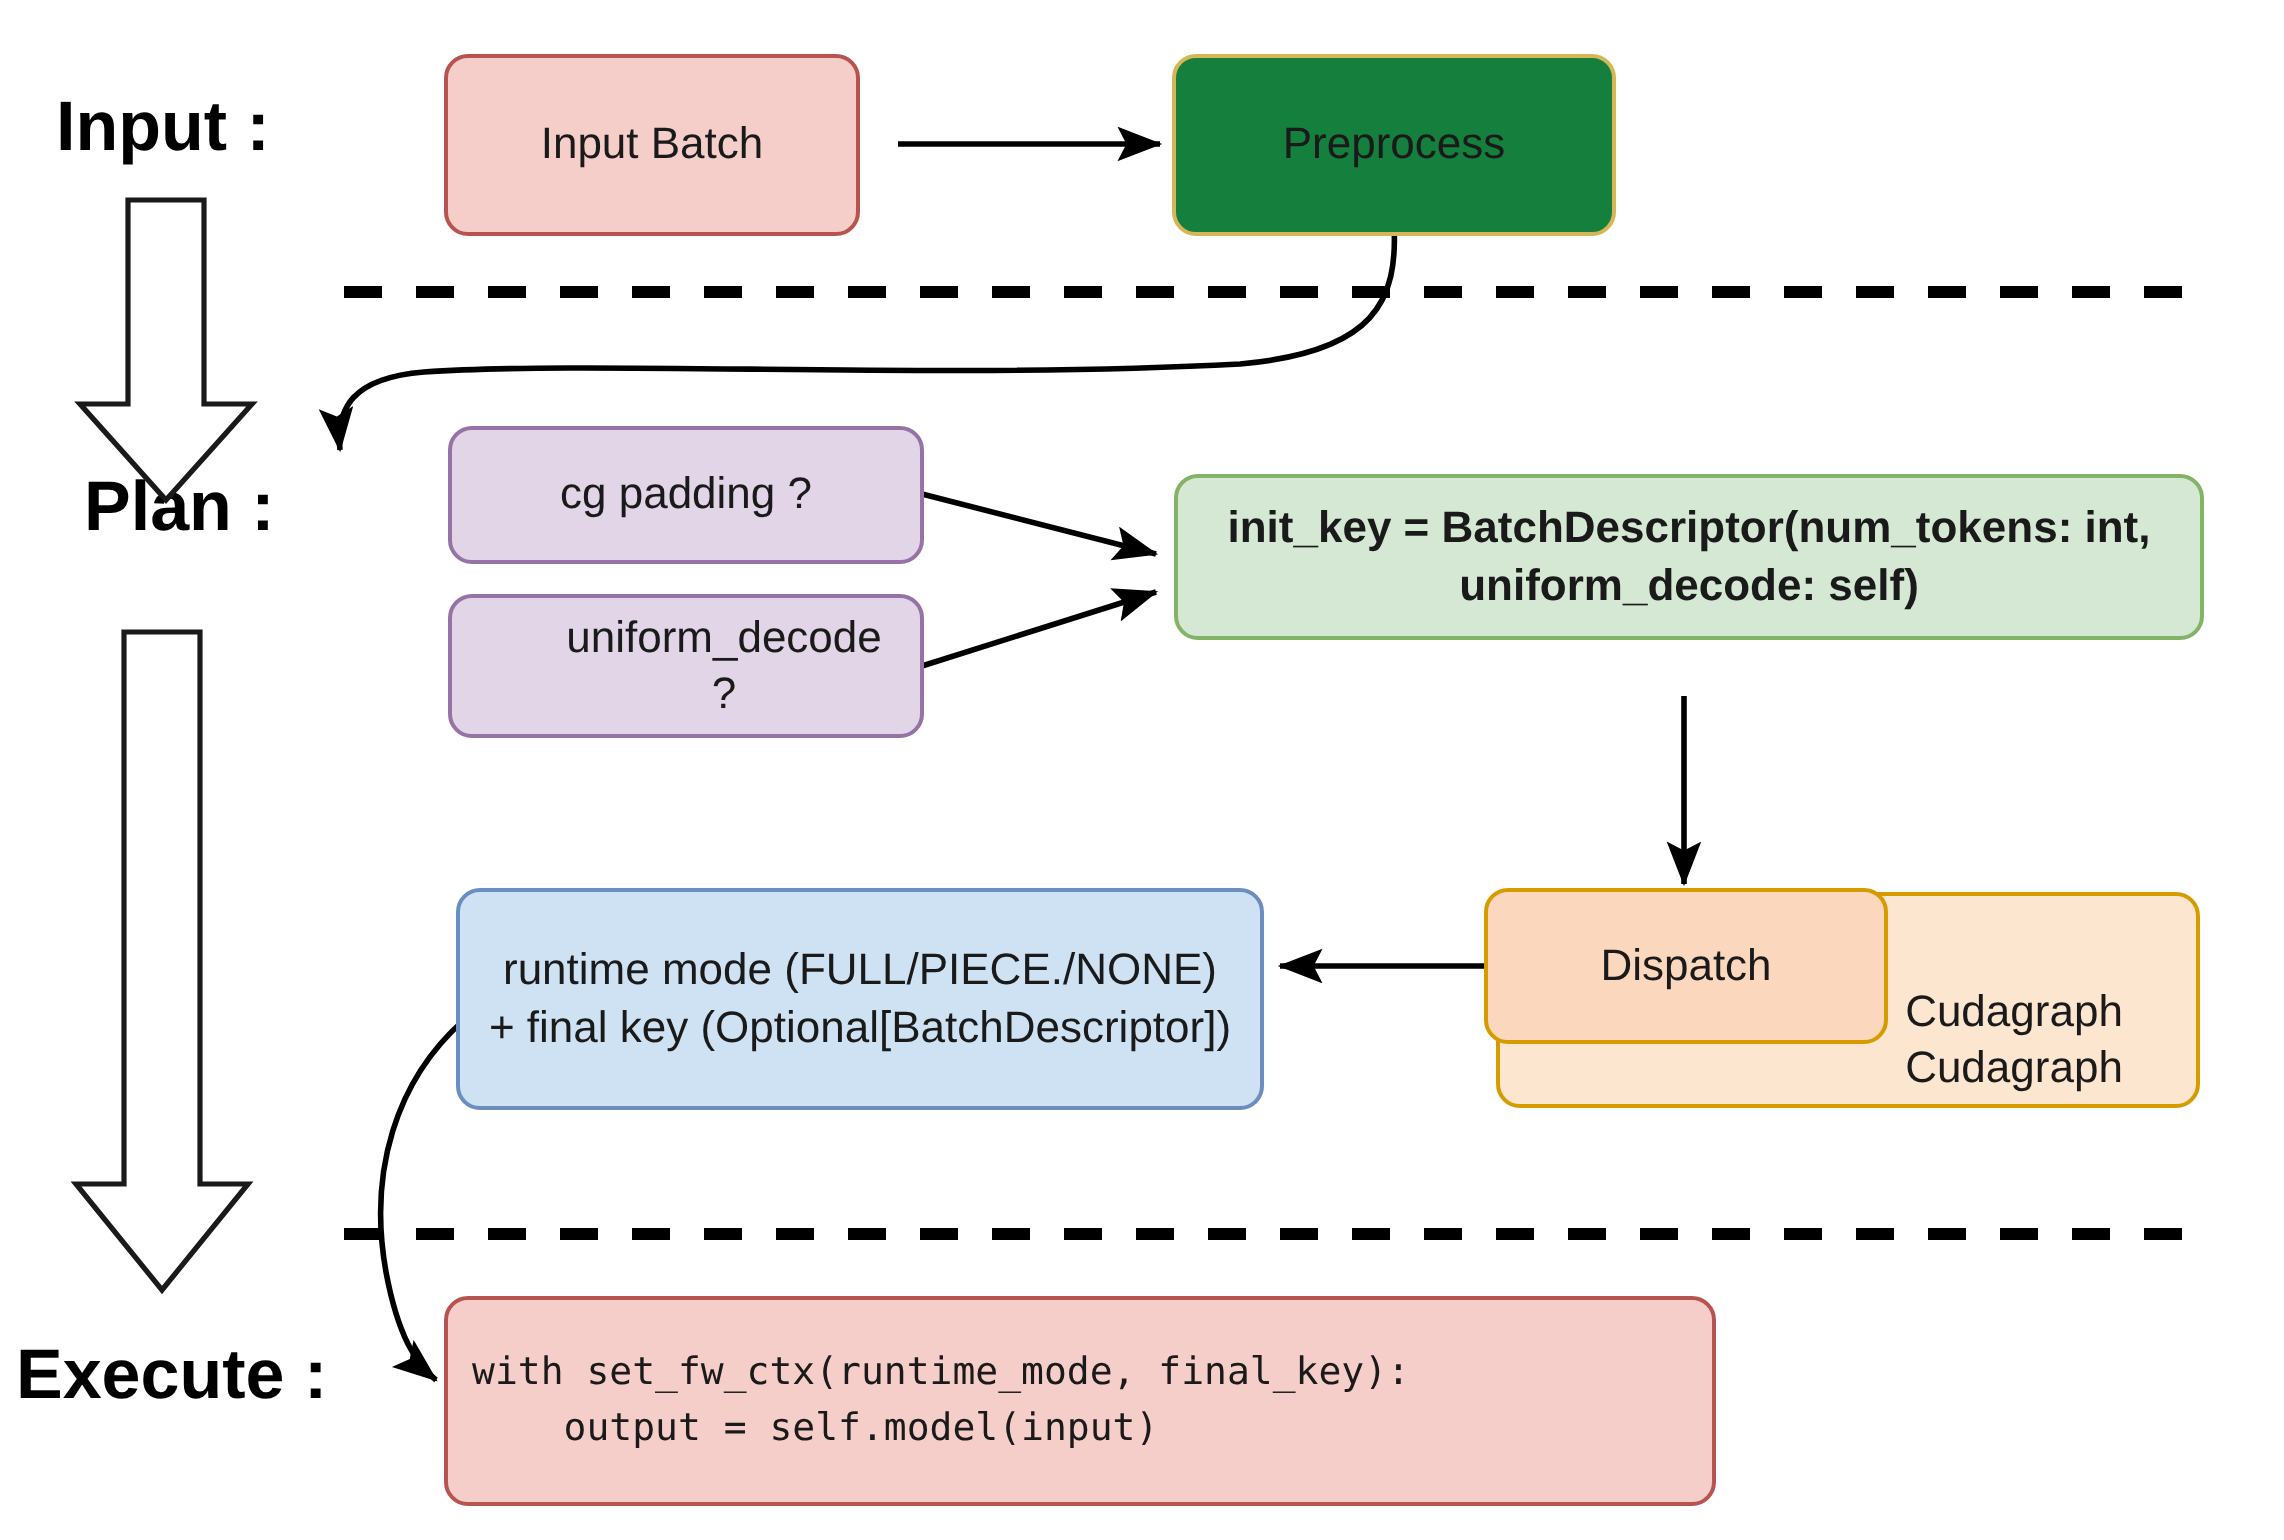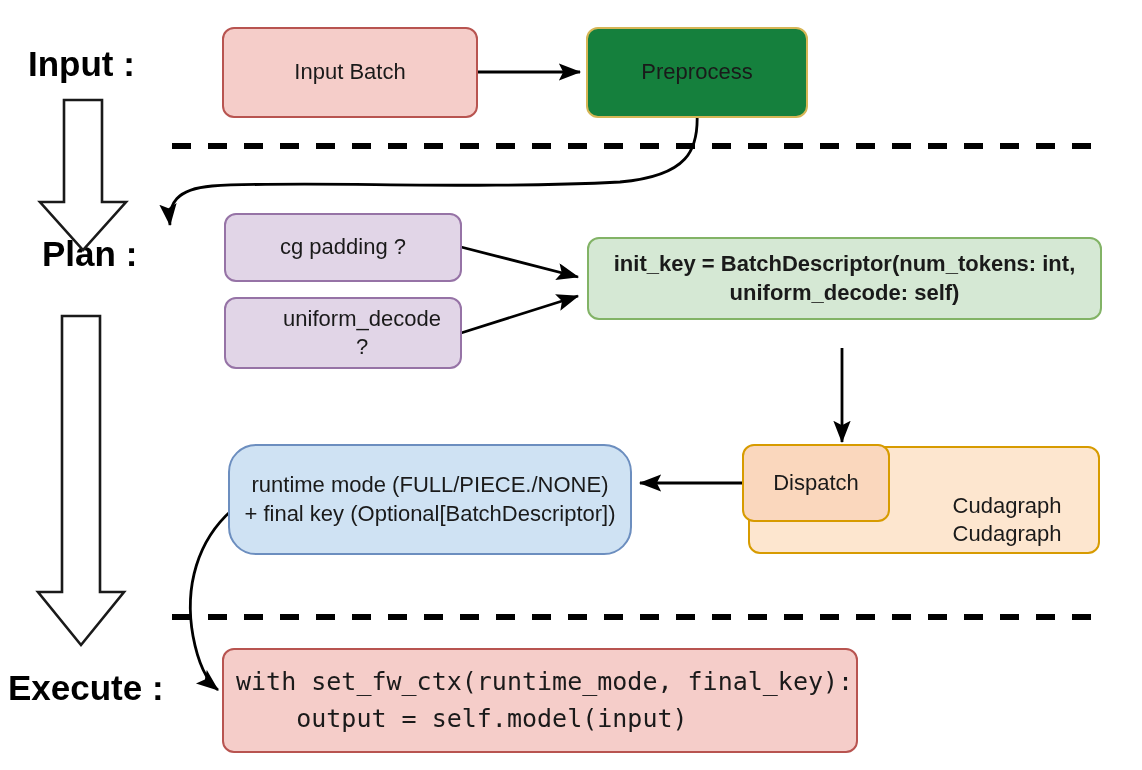--- a/index.html
+++ b/index.html
@@ -43,21 +43,21 @@
     border-style: solid;
     border-width: 2px;
     font-family: "Liberation Sans", sans-serif;
     font-size: 22px;
     color: #1a1a1a;
     line-height: 1.28;
     padding: 4px 10px;
   }
   .node.code {
     font-family: "DejaVu Sans Mono", "Liberation Mono", monospace;
-    font-size: 25px;
+    font-size: 19px;
     justify-content: flex-start;
     text-align: center;
     white-space: pre;
     padding-left: 12px;
     line-height: 1.45;
   }
   .node-pink   { background:#f5cdc9; border-color:#b85450; }
   .node-yellow { background:#15803d; border-color:#d6b656; }
   .node-purple { background:#e1d5e7; border-color:#9673a6; }
   .node-green  { background:#d5e8d4; border-color:#82b366; }
@@ -104,41 +104,41 @@
 
     <line x1="461" y1="333" x2="578" y2="296" stroke="#000000" stroke-width="2.8" marker-end="url(#arrowhead)"></line>
 
     <line x1="842" y1="348" x2="842" y2="442" stroke="#000000" stroke-width="2.8" marker-end="url(#arrowhead)"></line>
 
     <line x1="750" y1="483" x2="640" y2="483" stroke="#000000" stroke-width="2.8" marker-end="url(#arrowhead)"></line>
 
     <path d="M232,510 C198,540 184,586 193,636 C199,668 208,682 218,690" fill="none" stroke="#000000" stroke-width="2.8" marker-end="url(#arrowhead)"></path>
   </svg>
 
-  <div class="node node-pink" style="left:222px; top:27px; width:256px; height:91px;">Input Batch</div>
+  <div class="node node-pink" style="left:222px; top:27px; width:208px; height:91px;">Input Batch</div>
 
   <div class="node node-yellow" style="left:586px; top:27px; width:222px; height:91px;">Preprocess</div>
 
   <div class="node node-purple" style="left:224px; top:213px; width:238px; height:69px;">cg padding ?</div>
 
   <div class="node node-purple" style="left:224px; top:297px; width:238px; height:72px;padding-left:48px;">uniform_decode ?</div>
 
   <div class="node node-green" style="left:587px; top:237px; width:515px; height:83px; flex-direction:column;font-weight:bold;">
     <span>init_key = BatchDescriptor(num_tokens: int,</span>
     <span>uniform_decode: self)</span>
   </div>
 
   <div class="node node-orange-outer" style="left:748px; top:446px; width:352px; height:108px; justify-content:flex-end; padding-right:22px; flex-direction:column; align-items:center;">
     <span style="width:100%; text-align:center; padding-left:178px; box-sizing:border-box;">Cudagraph</span>
     <span style="width:100%; text-align:center; padding-left:178px; box-sizing:border-box;">Cudagraph</span>
   </div>
 
-  <div class="node node-orange-inner" style="left:742px; top:444px; width:148px; height:78px;">Dispatch</div>
+  <div class="node node-orange-inner" style="left:742px; top:444px; width:202px; height:78px;">Dispatch</div>
 
-  <div class="node node-blue" style="left:228px; top:444px; width:404px; height:111px; flex-direction:column;border-radius:28px;">
+  <div class="node node-blue" style="left:228px; top:444px; width:404px; height:111px; flex-direction:column;">
     <span>runtime mode (FULL/PIECE./NONE)</span>
     <span>+ final key (Optional[BatchDescriptor])</span>
   </div>
 
   <div class="node node-pink code" style="left:222px; top:648px; width:636px; height:105px; flex-direction:column; align-items:flex-start; justify-content:center;">
     <span>with set_fw_ctx(runtime_mode, final_key):</span>
     <span>    output = self.model(input)</span>
   </div>
 
 </div>

